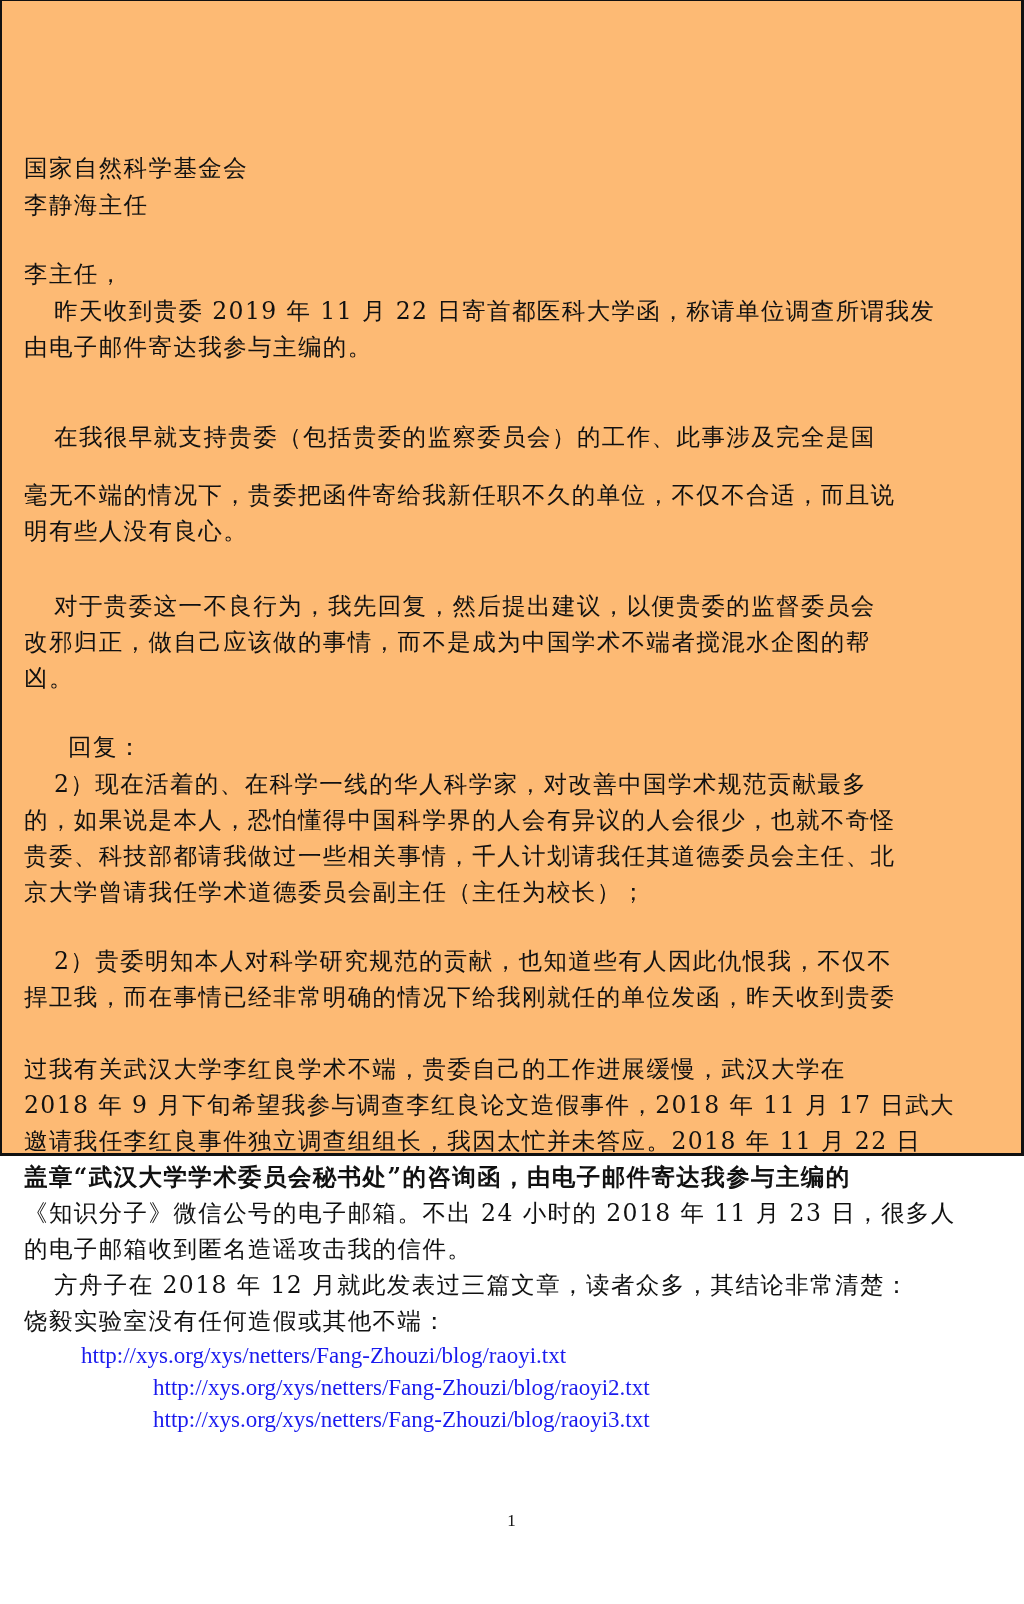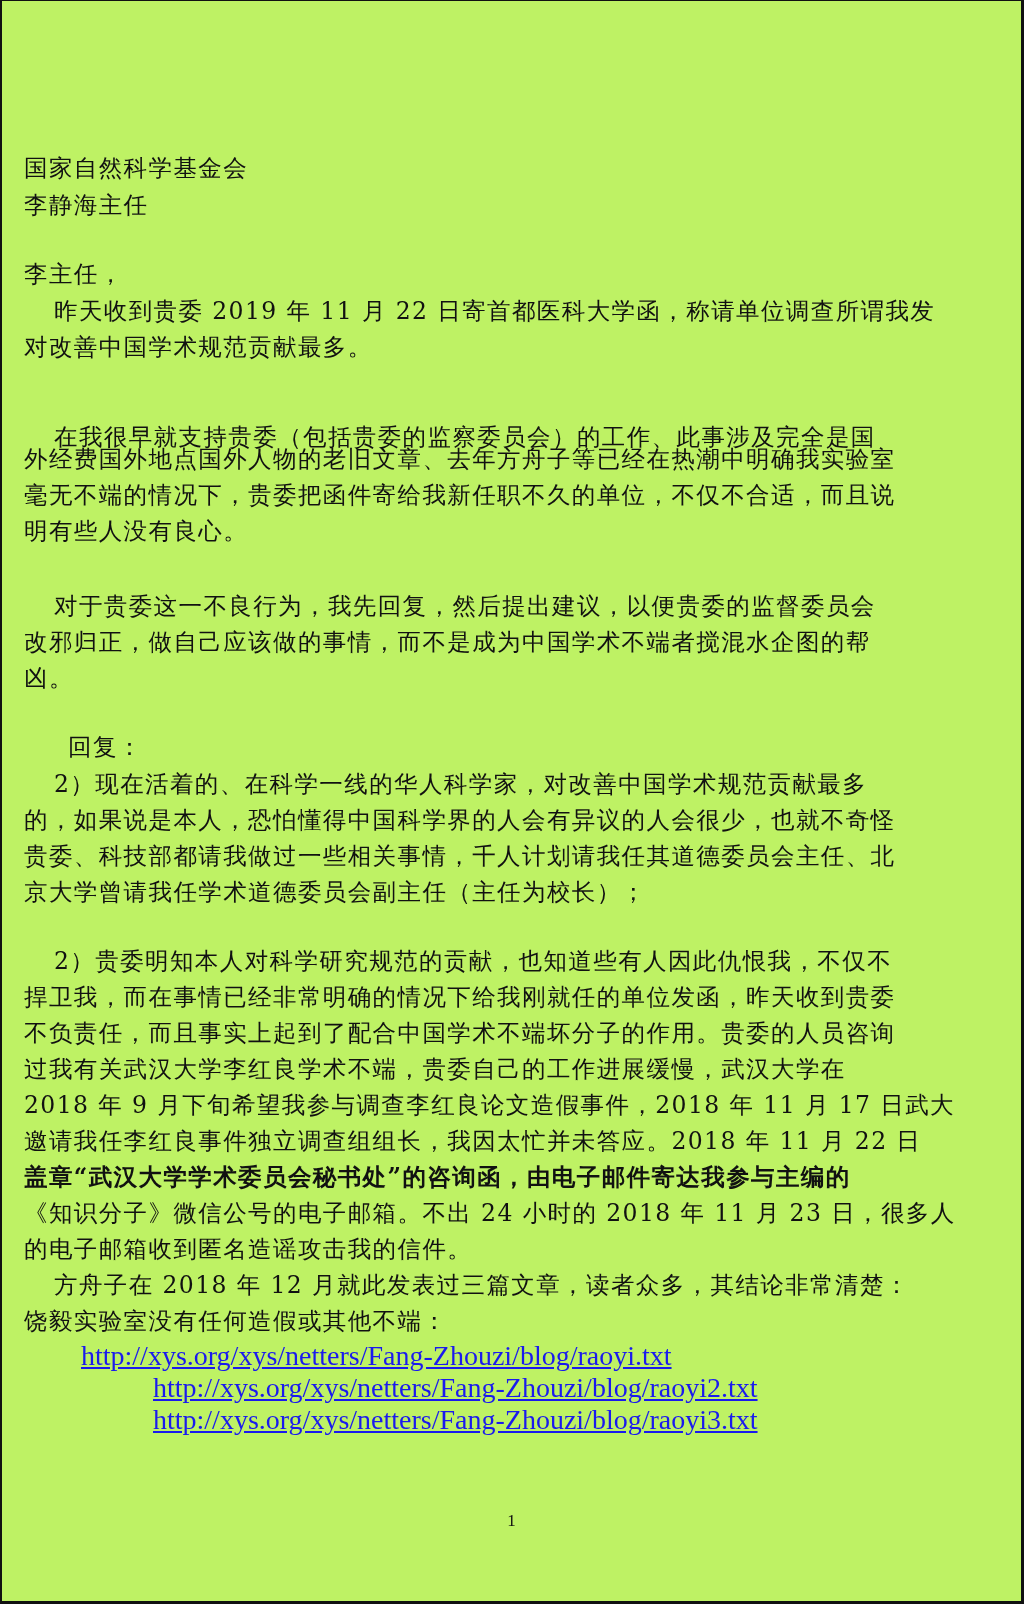--- a/index.html
+++ b/index.html
@@ -9,22 +9,22 @@
     }
     body {
       width: 1024px;
       height: 1604px;
       overflow: hidden;
     }
     .page {
       position: relative;
       box-sizing: border-box;
       width: 1024px;
-      height: 1604px;
-      background: #bef264;
+      height: 1156px;
+      background: #fdba74;
       border-top: 1px solid #111;
       border-left: 2px solid #111;
       border-right: 3px solid #111;
       border-bottom: 3px solid #111;
       font-family: "DejaVu Serif", "Liberation Serif", serif;
       color: #111;
     }
     .line {
       position: absolute;
       left: 22px;
@@ -32,24 +32,23 @@
       line-height: 30px;
       white-space: nowrap;
       letter-spacing: 1.4px;
       transform-origin: left top;
     }
     .indent { left: 52px; }
     .indent2 { left: 66px; text-align: center; }
     .link {
       position: absolute;
       font-family: "Liberation Serif", "DejaVu Serif", serif;
-      font-size: 28px;
+      font-size: 23px;
       line-height: 28px;
       color: #1a1aee;
-      text-decoration: underline;
       text-underline-offset: 2px;
       white-space: nowrap;
       cursor: pointer;
     }
     .page-number {
       position: absolute;
       left: 0;
       width: 100%;
       top: 1510px;
       text-align: center;
@@ -62,41 +61,39 @@
 <body>
 
 <div class="page">
 
   <div class="line" style="top:152px;">国家自然科学基金会</div>
   <div class="line" style="top:189px;">李静海主任</div>
 
   <div class="line" style="top:258px;">李主任，</div>
 
   <div class="line indent" style="top:295px;">昨天收到贵委 2019 年 11 月 22 日寄首都医科大学函，称请单位调查所谓我发</div>
-  <div class="line" style="top:331px;">对改善中国学术规范贡献最多。</div>
+  <div class="line" style="top:331px;">由电子邮件寄达我参与主编的。</div>
 
   <div class="line indent" style="top:421px;">在我很早就支持贵委（包括贵委的监察委员会）的工作、此事涉及完全是国</div>
-  <div class="line" style="top:443px;">外经费国外地点国外人物的老旧文章、去年方舟子等已经在热潮中明确我实验室</div>
   <div class="line" style="top:479px;">毫无不端的情况下，贵委把函件寄给我新任职不久的单位，不仅不合适，而且说</div>
   <div class="line indent" style="top:590px;">对于贵委这一不良行为，我先回复，然后提出建议，以便贵委的监督委员会</div>
 
   <div class="line" style="top:515px;">明有些人没有良心。</div>
   <div class="line" style="top:626px;">改邪归正，做自己应该做的事情，而不是成为中国学术不端者搅混水企图的帮</div>
   <div class="line" style="top:662px;">凶。</div>
 
   <div class="line indent2" style="top:731px;">回复：</div>
 
   <div class="line indent" style="top:768px;">2）现在活着的、在科学一线的华人科学家，对改善中国学术规范贡献最多</div>
   <div class="line" style="top:804px;">的，如果说是本人，恐怕懂得中国科学界的人会有异议的人会很少，也就不奇怪</div>
   <div class="line" style="top:840px;">贵委、科技部都请我做过一些相关事情，千人计划请我任其道德委员会主任、北</div>
   <div class="line" style="top:876px;">京大学曾请我任学术道德委员会副主任（主任为校长）；</div>
 
   <div class="line indent" style="top:945px;">2）贵委明知本人对科学研究规范的贡献，也知道些有人因此仇恨我，不仅不</div>
   <div class="line" style="top:981px;">捍卫我，而在事情已经非常明确的情况下给我刚就任的单位发函，昨天收到贵委</div>
-  <div class="line" style="top:1017px;">不负责任，而且事实上起到了配合中国学术不端坏分子的作用。贵委的人员咨询</div>
   <div class="line" style="top:1053px;">过我有关武汉大学李红良学术不端，贵委自己的工作进展缓慢，武汉大学在</div>
   <div class="line" style="top:1089px;">2018 年 9 月下旬希望我参与调查李红良论文造假事件，2018 年 11 月 17 日武大</div>
   <div class="line" style="top:1125px;">邀请我任李红良事件独立调查组组长，我因太忙并未答应。2018 年 11 月 22 日</div>
   <div class="line" style="top:1161px;font-weight:bold;">盖章“武汉大学学术委员会秘书处”的咨询函，由电子邮件寄达我参与主编的</div>
   <div class="line" style="top:1197px;">《知识分子》微信公号的电子邮箱。不出 24 小时的 2018 年 11 月 23 日，很多人</div>
   <div class="line" style="top:1233px;">的电子邮箱收到匿名造谣攻击我的信件。</div>
 
   <div class="line indent" style="top:1269px;">方舟子在 2018 年 12 月就此发表过三篇文章，读者众多，其结论非常清楚：</div>
   <div class="line" style="top:1305px;">饶毅实验室没有任何造假或其他不端：</div>
 

